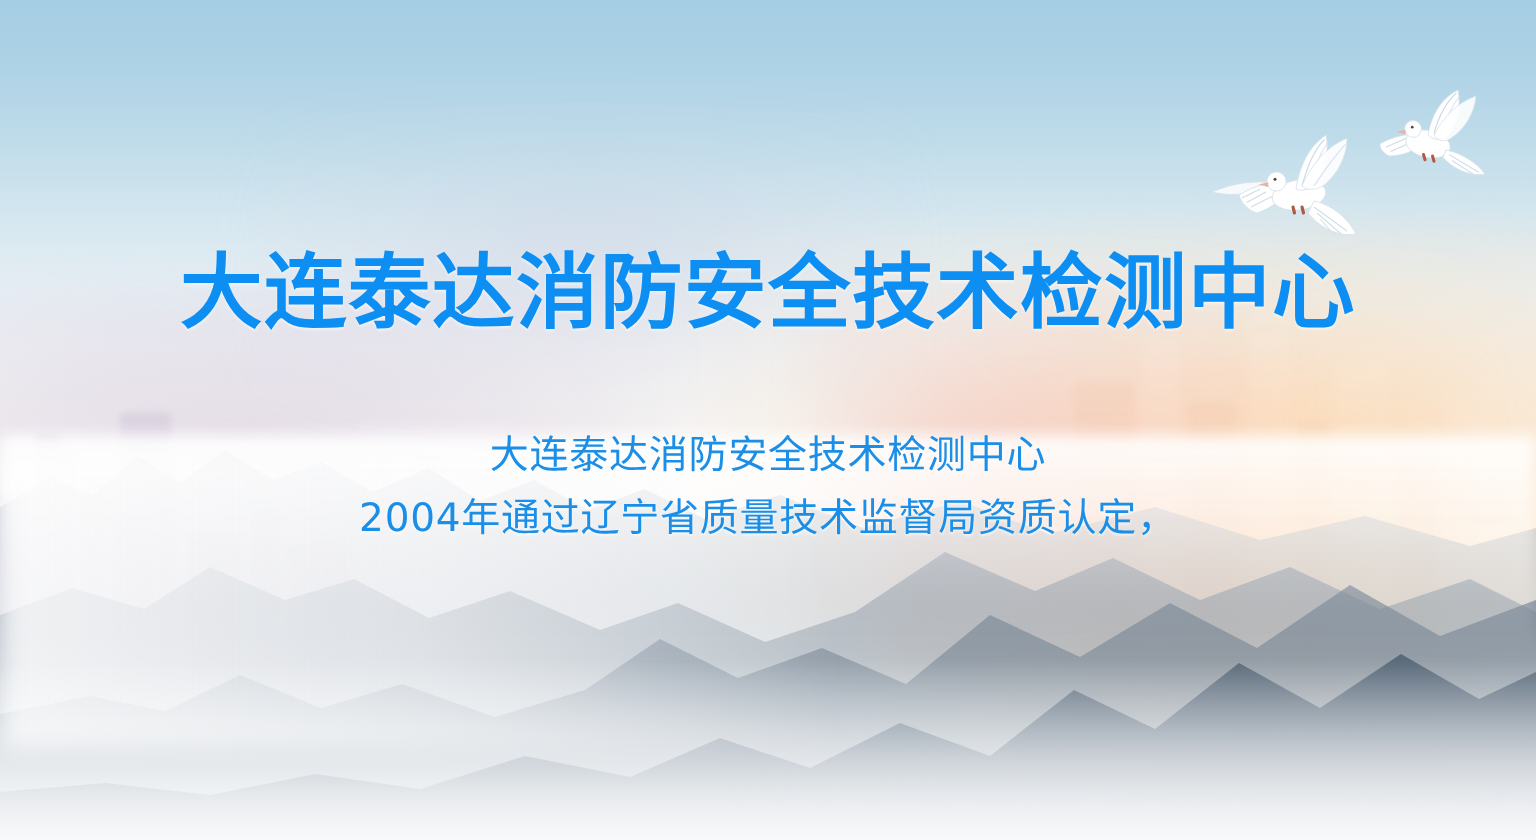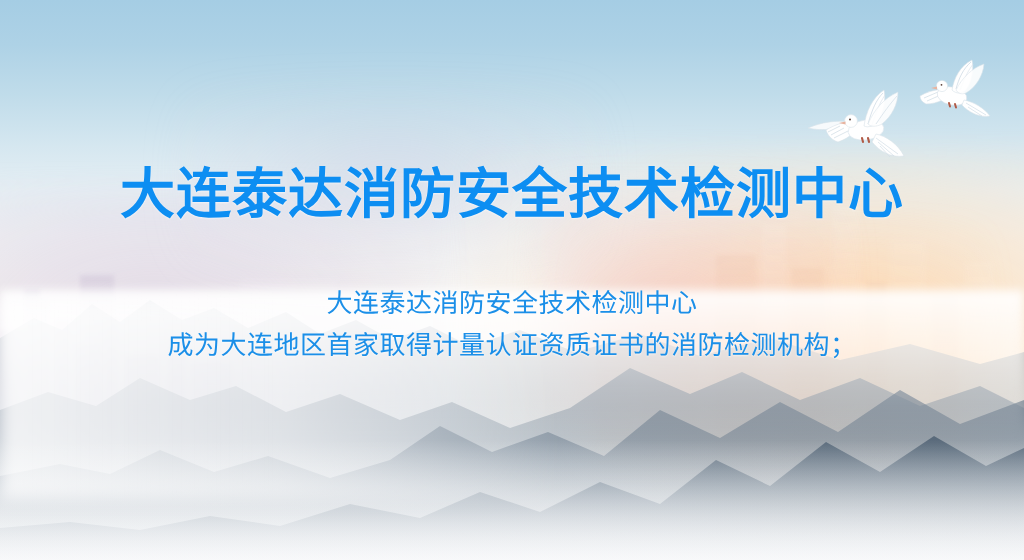--- a/index.html
+++ b/index.html
@@ -11,21 +11,20 @@
   body {
     font-family: "DejaVu Sans", "Liberation Sans", sans-serif;
   }
 
   .banner {
     position: relative;
     width: 1024px;
     height: 560px;
     overflow: hidden;
     background: #dfeaf2;
-    font-family: Liberation Serif, serif;
   }
 
   
   .sky {
     position: absolute;
     inset: 0;
     background: linear-gradient(to bottom,
         #a5cde4 0%,
         #aed2e6 8%,
         #c0dcea 17%,
@@ -361,16 +360,16 @@
         </g>
       </svg>
     </div>
 
   </div>
 
   <div class="headline">大连泰达消防安全技术检测中心</div>
 
   <div class="body-block">
     <div class="body-line">大连泰达消防安全技术检测中心</div>
-    <div class="body-line">成为大连地区首家取得计量认证资质证书的消防检测机构；</div>
+    <div class="body-line">2004年通过辽宁省质量技术监督局资质认定，</div>
   </div>
 
 </div>
 
 </body></html>

